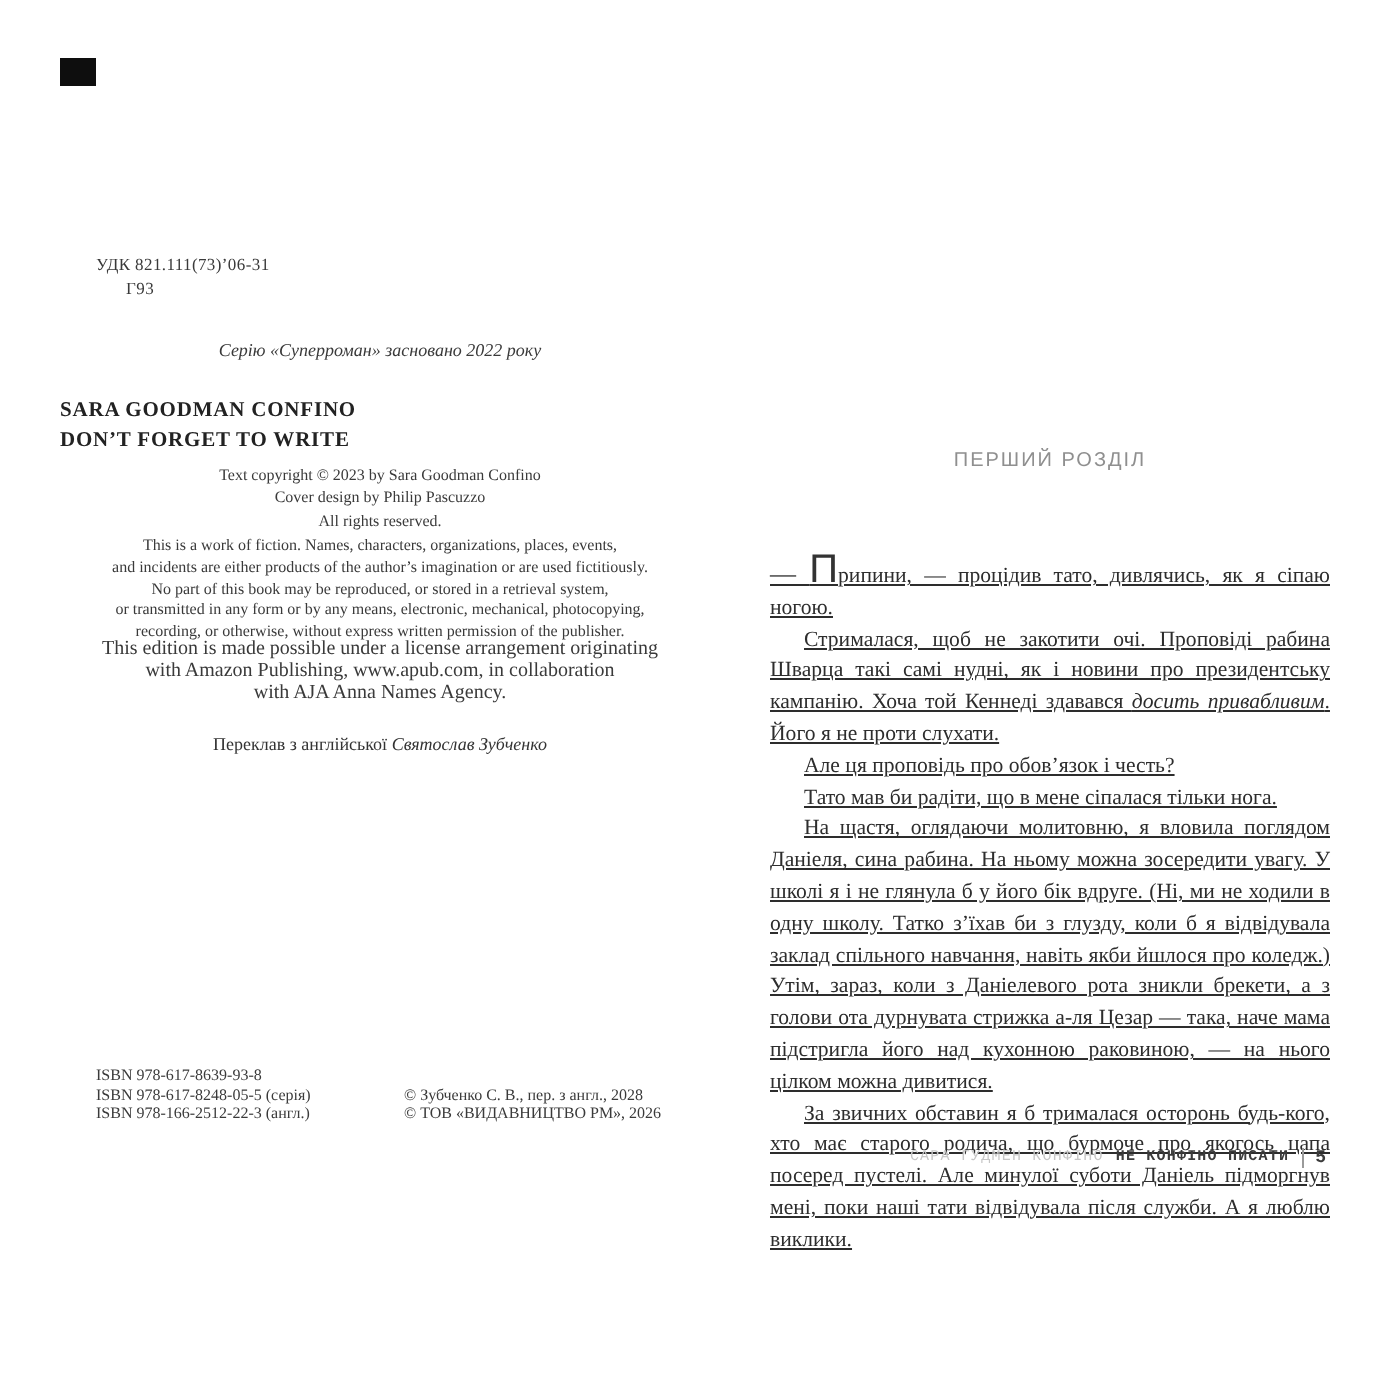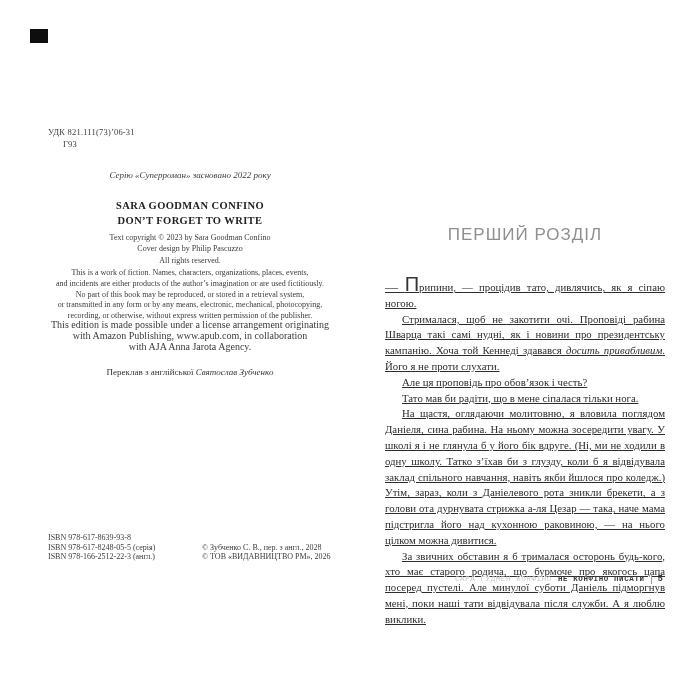--- a/index.html
+++ b/index.html
@@ -9,41 +9,41 @@
 
   
   .corner-mark{position:absolute;left:30px;top:29px;width:18px;height:14px;background:#0e0e0e;}
 
   
   .left-page{position:absolute;left:30px;top:0;width:320px;height:700px;}
   .udk-block{position:absolute;left:18px;top:127px;font-size:8.5px;line-height:11.5px;color:#3a3a3a;letter-spacing:.2px;}
   .udk-block .sign{padding-left:15px;}
   .series-note{position:absolute;left:0;top:170px;width:100%;text-align:center;
                font-style:italic;font-size:9px;color:#3a3a3a;}
-  .orig-block{position:absolute;left:0;top:199px;width:100%;text-align:center;
+  .orig-block{position:absolute;left:0;top:199px;width:100%;
               font-weight:bold;font-size:10.5px;line-height:14.5px;letter-spacing:.4px;color:#222;}
   .cr-block{position:absolute;left:0;top:232px;width:100%;text-align:center;
             font-size:8px;line-height:11px;color:#3a3a3a;}
   .rights-line{position:absolute;left:0;top:256px;width:100%;text-align:center;
             font-size:8px;color:#3a3a3a;}
   .disclaimer-block{position:absolute;left:0;top:268px;width:100%;text-align:center;
             font-size:8px;line-height:10.8px;color:#3a3a3a;}
   .license-block{position:absolute;left:0;top:320px;width:100%;text-align:center;
             font-size:10px;line-height:10.8px;color:#3a3a3a;}
   .translator-line{position:absolute;left:0;top:367px;width:100%;text-align:center;
             font-size:9px;color:#333;}
   .translator-line .name{font-style:italic;}
   .isbn-block{position:absolute;left:18px;top:533px;font-size:8px;line-height:9.6px;color:#3a3a3a;}
   .credits-block{position:absolute;left:172px;top:542.5px;font-size:8px;line-height:9.6px;color:#3a3a3a;}
 
   
   .right-page{position:absolute;left:385px;top:0;width:280px;height:700px;}
   .chapter-title{position:absolute;left:0;top:225px;width:100%;text-align:center;
                  font-family:"Liberation Sans", sans-serif;font-weight:400;
-                 font-size:17px;letter-spacing:1px;color:#8f8f8f;}
+                 font-size:10px;letter-spacing:1px;color:#8f8f8f;}
   .body-text{position:absolute;left:0;top:279px;width:280px;
              font-size:10.8px;line-height:15.8px;color:#2d2d2d;}
   .para{margin:0;text-align:justify;text-decoration:underline;}
   .para.indent{text-indent:17px;}
   .seg-italic{font-style:italic;}
   .seg-dash{font-size:13px;}
   .seg-initial{font-family:"Liberation Sans", sans-serif;font-size:20px;line-height:0;
                font-weight:400;color:#333;}
   .page-footer{position:absolute;right:2px;top:574px;display:flex;align-items:center;
                font-family:Liberation Mono, monospace;white-space:nowrap;}
@@ -84,21 +84,21 @@
         <div>This is a work of fiction. Names, characters, organizations, places, events,</div>
         <div>and incidents are either products of the author’s imagination or are used fictitiously.</div>
         <div>No part of this book may be reproduced, or stored in a retrieval system,</div>
         <div>or transmitted in any form or by any means, electronic, mechanical, photocopying,</div>
         <div>recording, or otherwise, without express written permission of the publisher.</div>
       </div>
 
     <div class="license-block">
         <div>This edition is made possible under a license arrangement originating</div>
         <div>with Amazon Publishing, www.apub.com, in collaboration</div>
-        <div>with AJA Anna Jarota Agency.</div>
+        <div>with AJA Anna Names Agency.</div>
       </div>
 
     <div class="translator-line">
       <span>Переклав з англійської</span>
       <span> </span>
       <span class="name">Святослав Зубченко</span>
     </div>
 
     <div class="isbn-block">
         <div>ISBN 978-617-8639-93-8</div>

